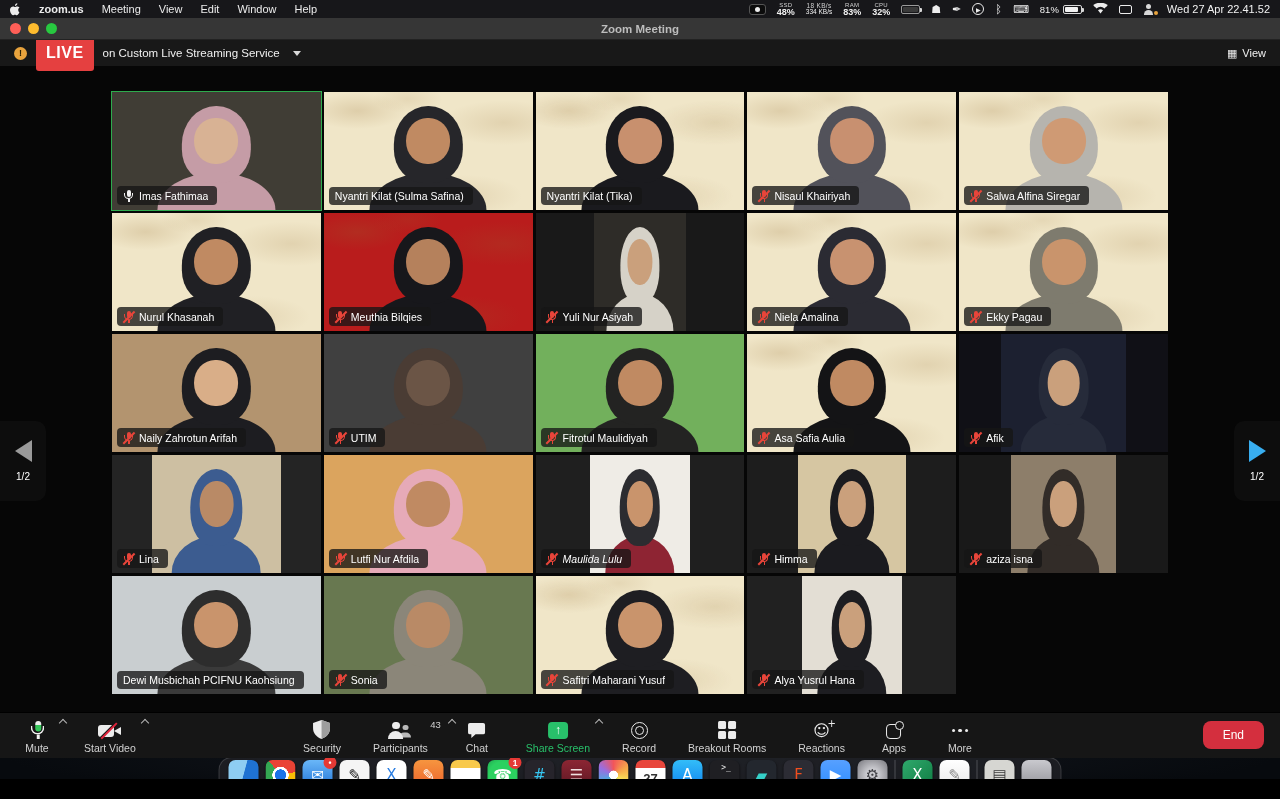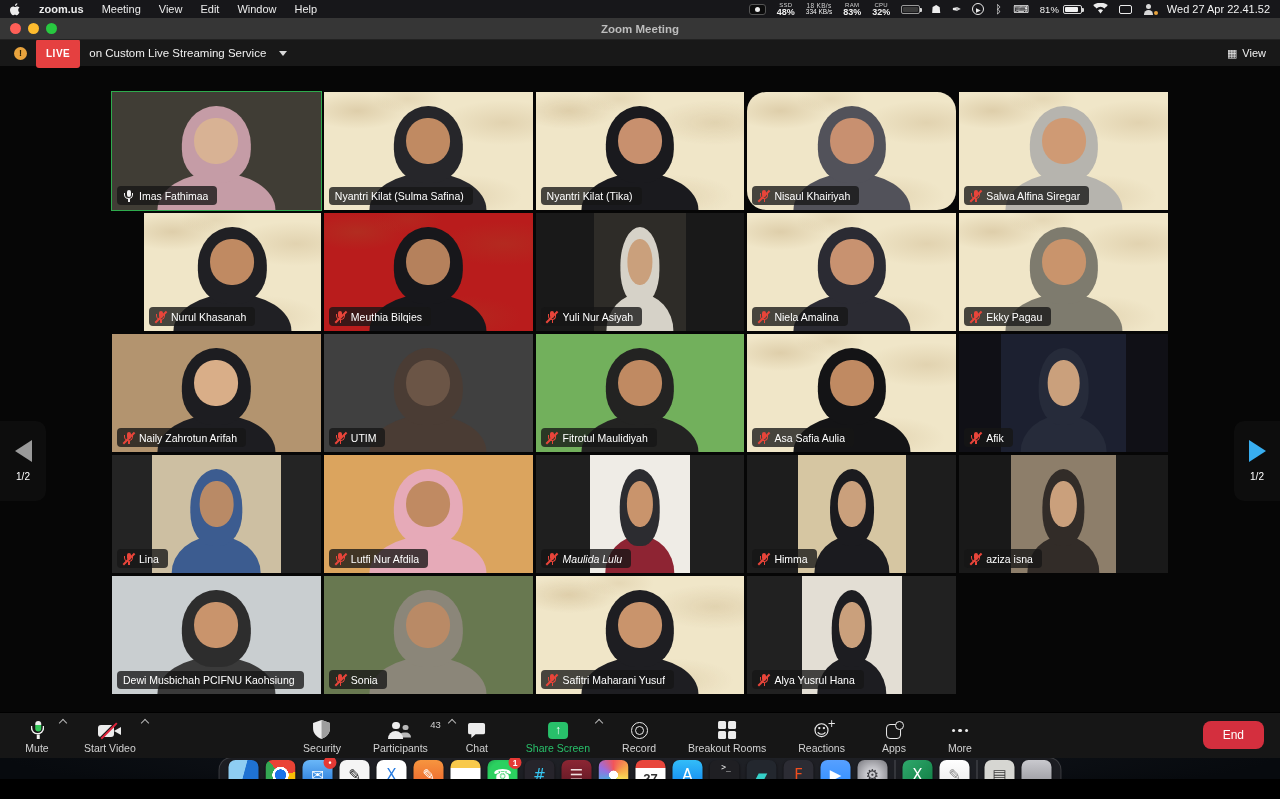--- a/index.html
+++ b/index.html
@@ -46,21 +46,21 @@
   .light { width:11px; height:11px; border-radius:50%; }
   .light.red { background:#ff5f57; } .light.yellow { background:#febc2e; } .light.green { background:#28c840; }
   .win-title { font-size:11.5px; font-weight:bold; color:#bdbdbd; }
 
   
   .livebar { position:absolute; top:40px; left:0; right:0; height:26px; background:#181818;
              display:flex; align-items:center; justify-content:space-between; padding:0 14px; z-index:20; }
   .live-left { display:flex; align-items:center; gap:9px; }
   .warn-ic { width:13px; height:13px; border-radius:50%; background:#e8a33d; color:#2c2105;
              font-size:9px; font-weight:bold; display:flex; align-items:center; justify-content:center; }
-  .live-badge { background:#e54040; color:#fff; font-size:10px; font-weight:bold; letter-spacing:.5px;
+  .live-badge { background:#e54040; color:#fff; font-size:16px; font-weight:bold; letter-spacing:.5px;
                 padding:9px 10px; border-radius:3px; }
   .live-text { color:#f0f0f0; font-size:11.5px; }
   .live-caret { width:0; height:0; border-left:4px solid transparent; border-right:4px solid transparent;
                 border-top:5px solid #d8d8d8; margin-left:4px; }
   .view-btn { display:flex; align-items:center; gap:5px; color:#f0f0f0; font-size:11px; }
   .view-grid { font-size:11px; color:#e8e8e8; line-height:1; }
 
   
   .videoarea { position:absolute; top:66px; left:0; right:0; height:646px; background:#060606; }
   .grid { position:absolute; left:112px; top:26px; width:1056px; height:602px;
@@ -290,21 +290,21 @@
         <div class="p-body"></div>
               <div class="p-head"></div>
               <div class="p-face"></div>
       </div>
     </div>
     <div class="nametag">
 
       <span class="pname">Nyantri Kilat (Tika)</span>
     </div>
   </div>
-        <div class="tile decor" style="background: rgb(240, 230, 200); border-radius: 19px; --hijab: #52525a; --skin: #c89070; --body: #52525a;">
+        <div class="tile decor" style="background: rgb(240, 230, 200); --hijab: #52525a; --skin: #c89070; --body: #52525a;">
     <div class="video">
       <div class="person">
         <div class="p-body"></div>
               <div class="p-head"></div>
               <div class="p-face"></div>
       </div>
     </div>
     <div class="nametag">
       <span class="mic muted">
               <i class="cap"></i>
@@ -326,21 +326,21 @@
     <div class="nametag">
       <span class="mic muted">
               <i class="cap"></i>
               <i class="arc"></i>
               <i class="stem"></i>
               <i class="slash"></i>
             </span>
       <span class="pname">Salwa Alfina Siregar</span>
     </div>
   </div>
-        <div class="tile decor" style="background: rgb(240, 230, 200); margin-left: 32px; --hijab: #202024; --skin: #c08a62; --body: #202024;">
+        <div class="tile decor" style="background: rgb(240, 230, 200); --hijab: #202024; --skin: #c08a62; --body: #202024;">
     <div class="video">
       <div class="person">
         <div class="p-body"></div>
               <div class="p-head"></div>
               <div class="p-face"></div>
       </div>
     </div>
     <div class="nametag">
       <span class="mic muted">
               <i class="cap"></i>

